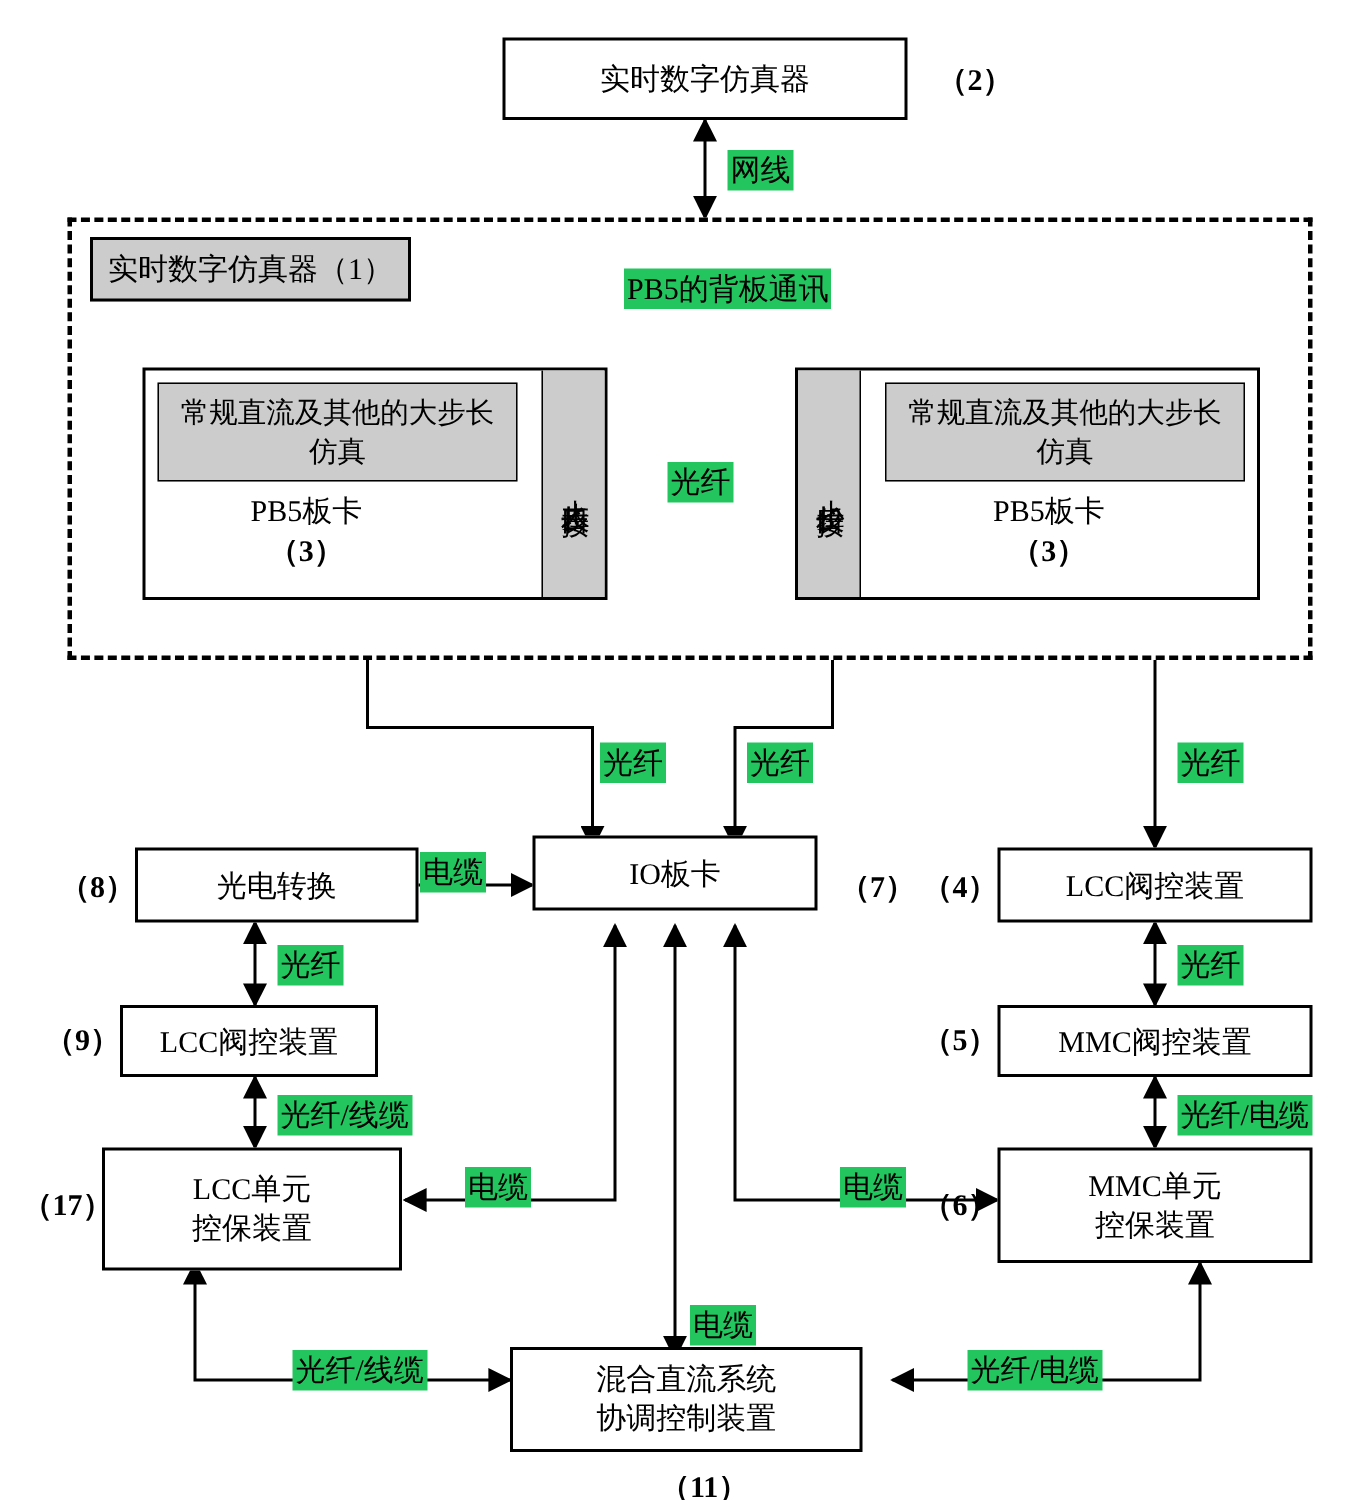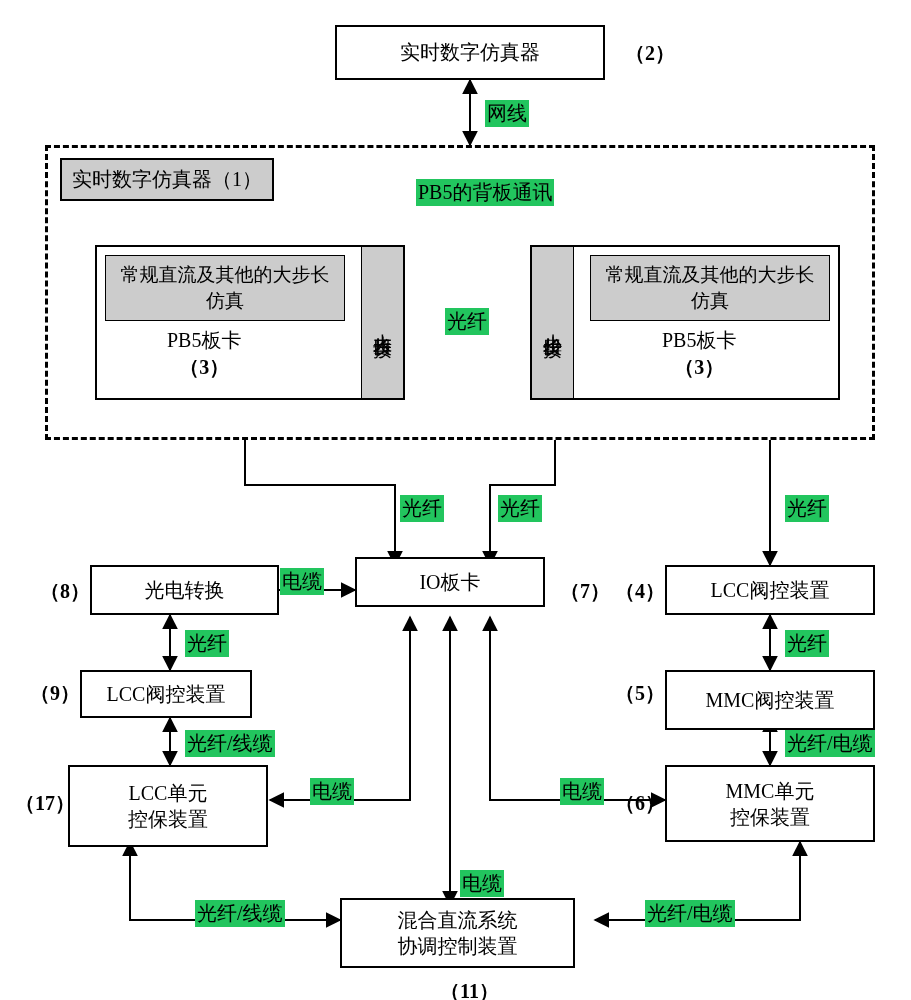--- a/index.html
+++ b/index.html
@@ -162,21 +162,21 @@
 <div class="edge-label" style="left:785px; top:630px;">光纤</div>
 
 <div class="edge-label" style="left:185px; top:630px;">光纤</div>
 
 <div class="box" style="left:80px; top:670px; width:172px; height:48px;text-align:right;">
   <span>LCC阀控装置</span>
 </div>
 <div class="ref-num" style="left:30px; top:680px;">（9）</div>
 <div class="edge-label" style="left:185px; top:730px;">光纤/线缆</div>
 
-<div class="box" style="left:665px; top:670px; width:210px; height:60px;">
+<div class="box" style="left:665px; top:670px; width:210px; height:48px;">
   <span>MMC阀控装置</span>
 </div>
 <div class="ref-num" style="left:615px; top:680px;">（5）</div>
 <div class="edge-label" style="left:785px; top:730px;">光纤/电缆</div>
 
 <div class="box" style="left:68px; top:765px; width:200px; height:82px; flex-direction:column;">
   <span style="line-height:1.3;">LCC单元<br>控保装置</span>
 </div>
 <div class="ref-num" style="left:15px; top:790px;">（17）</div>
 <div class="edge-label" style="left:310px; top:778px;">电缆</div>

